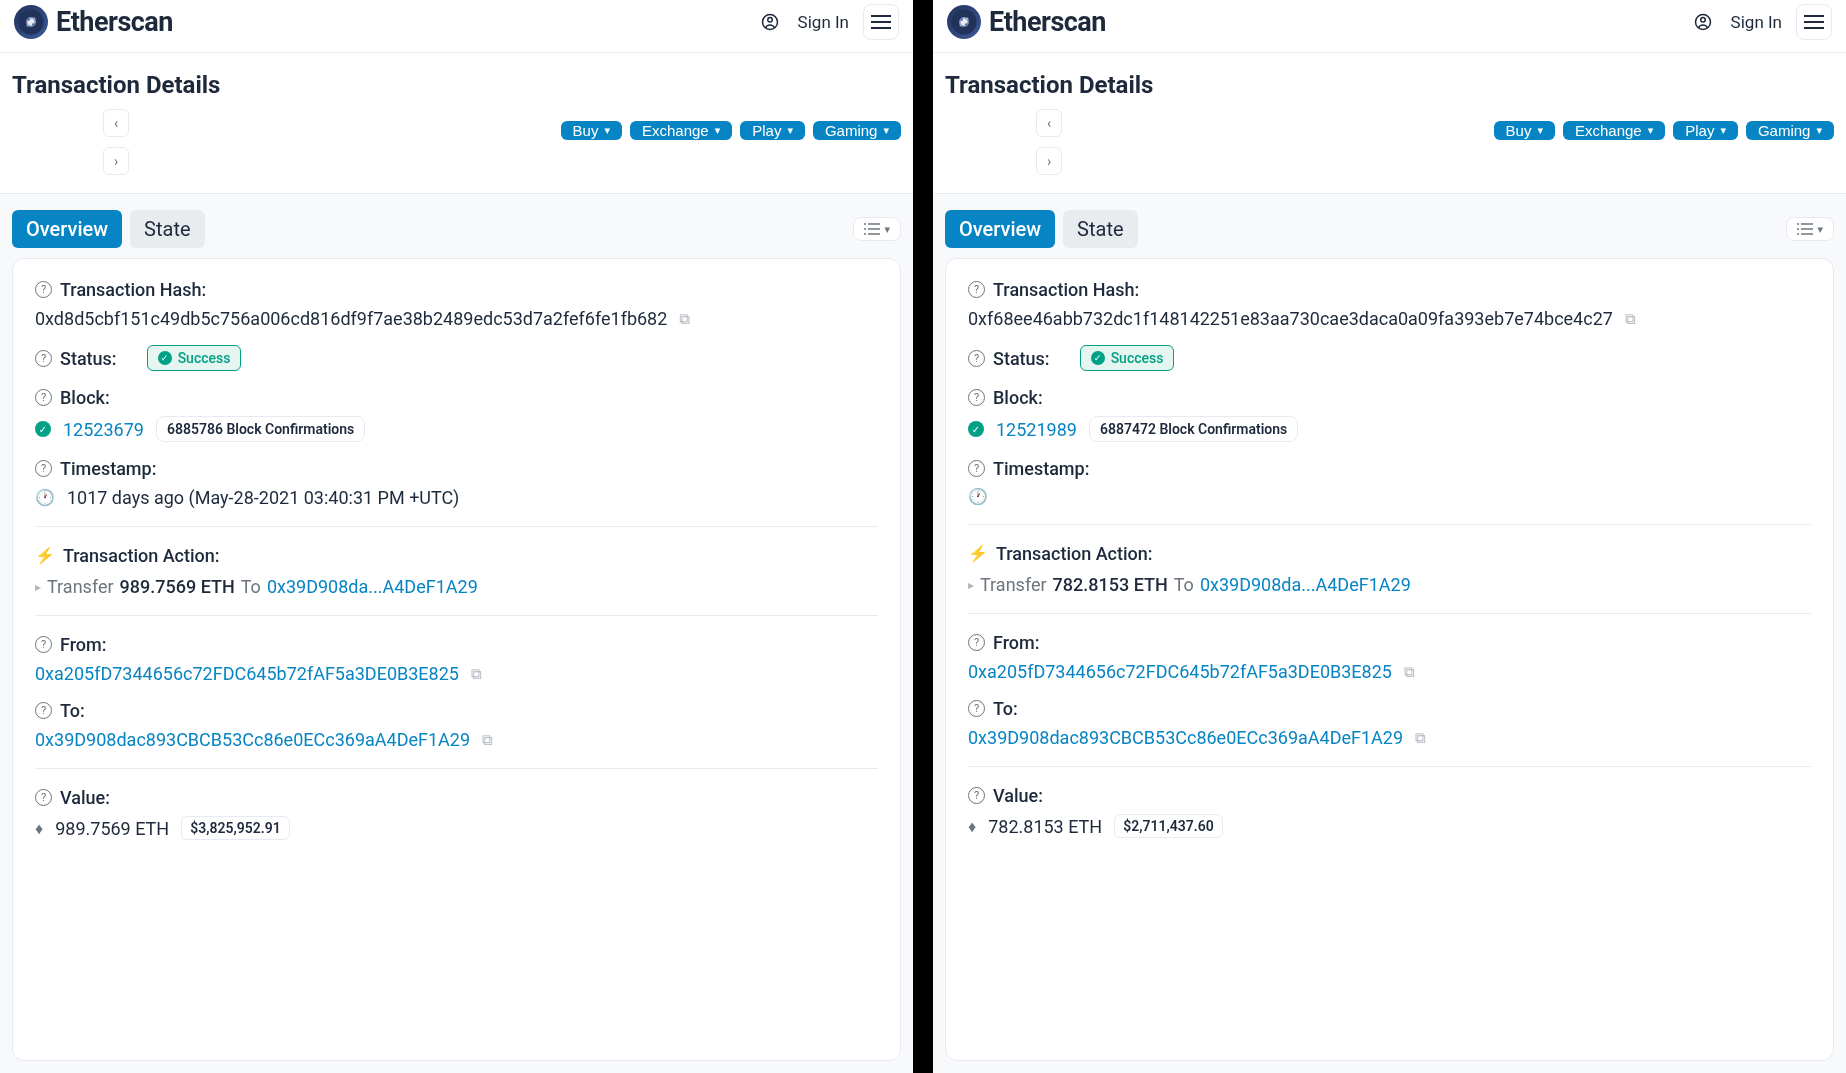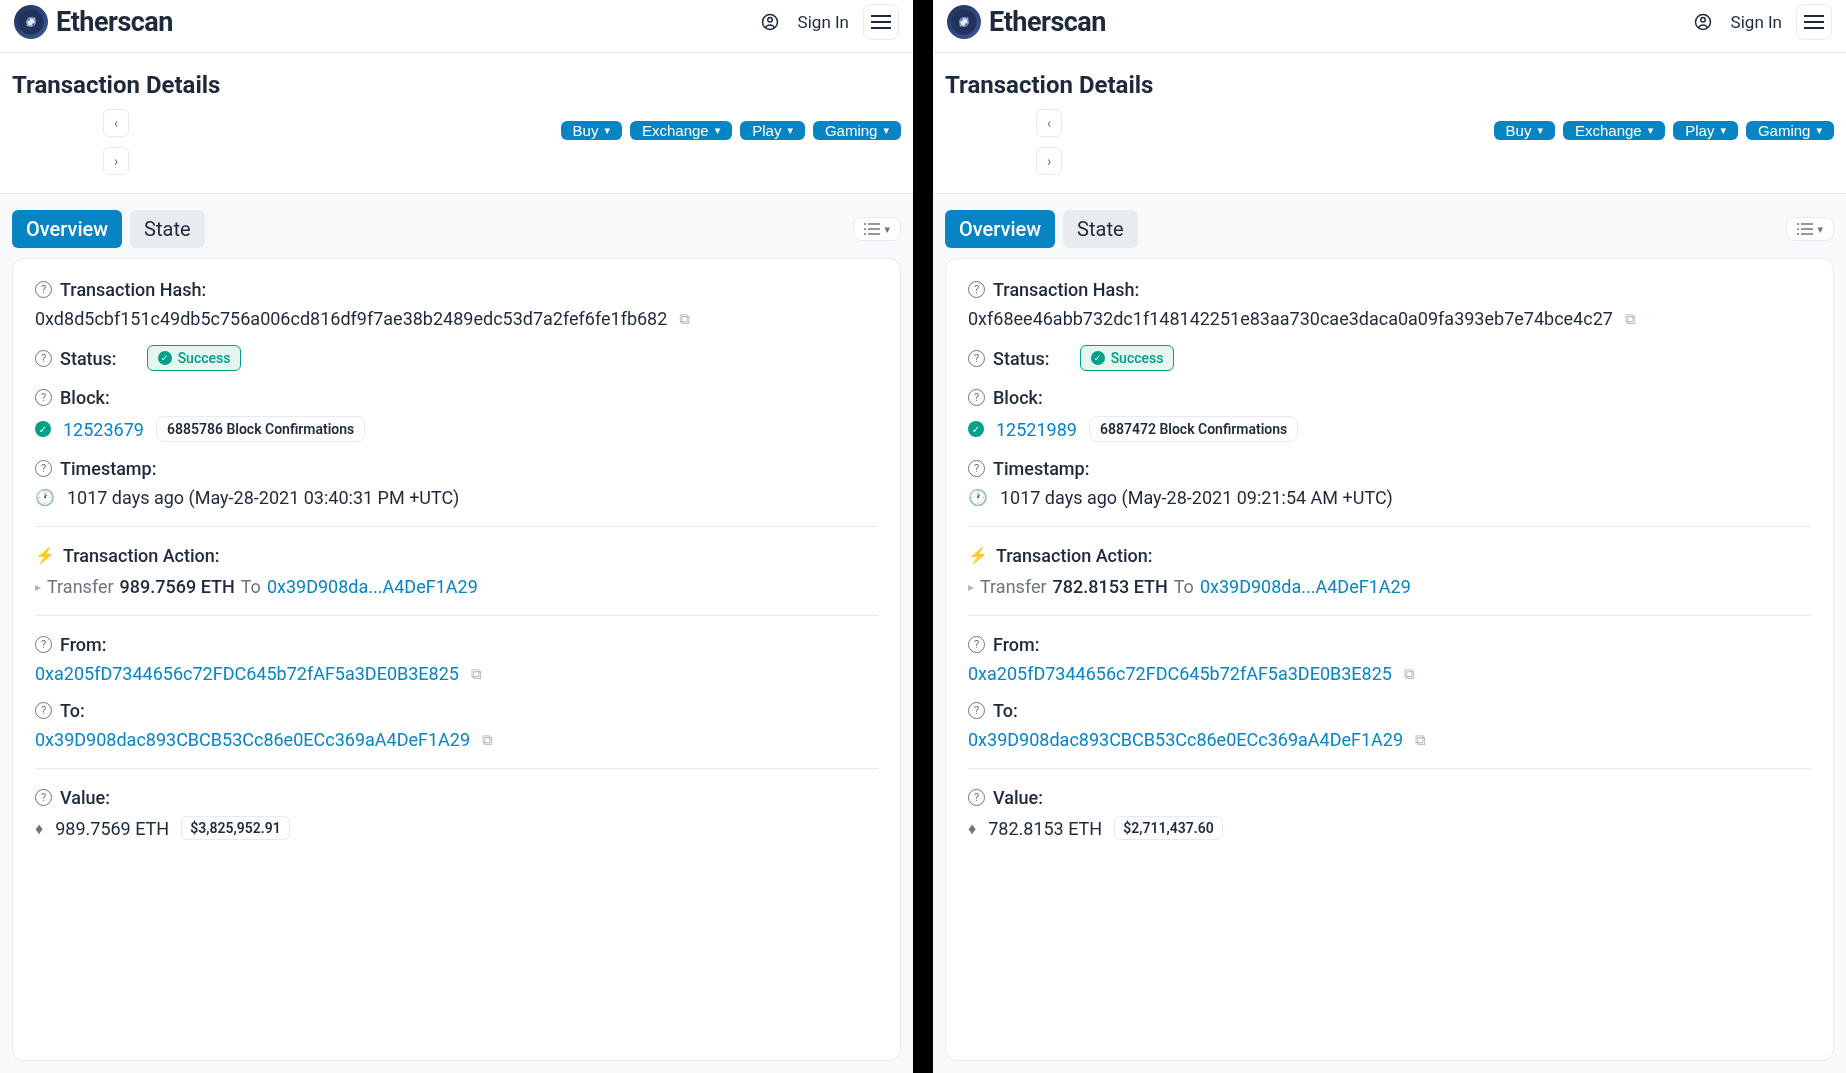--- a/index.html
+++ b/index.html
@@ -412,21 +412,20 @@
         <span class="confirm-badge">6887472 Block Confirmations</span>
       </div>
     </div>
     <div class="section">
       <div class="label-row">
           <span class="help-icon">?</span>
           <span class="field-label">Timestamp:</span>
         </div>
       <div class="value-row">
           <span class="clock-icon">🕐</span>
-          <span>1017 days ago (May-28-2021 09:21:54 AM +UTC)</span>
         </div>
     </div>
     <hr class="hr">
     <div class="section">
       <div class="action-label">
           <span class="bolt">⚡</span>
           <span class="field-label">Transaction Action:</span>
         </div>
       <div class="action-row">
         <span class="caret">▸</span>

